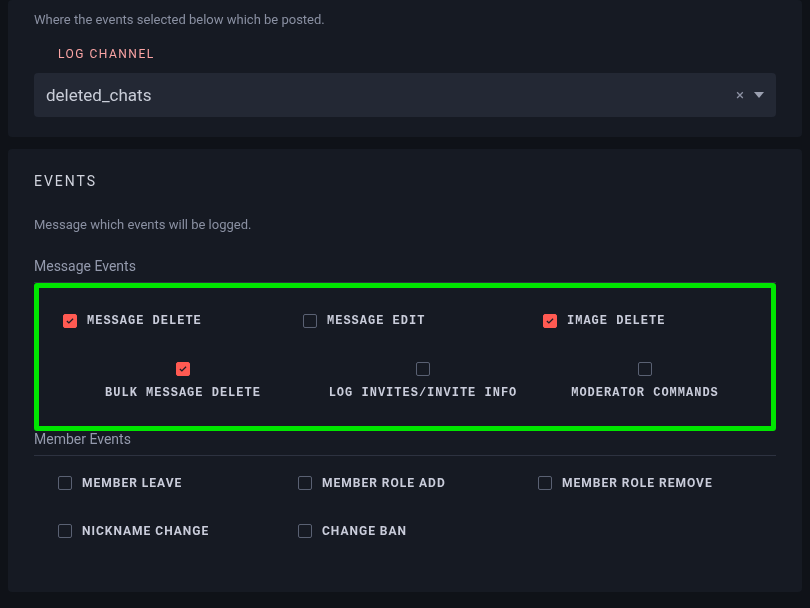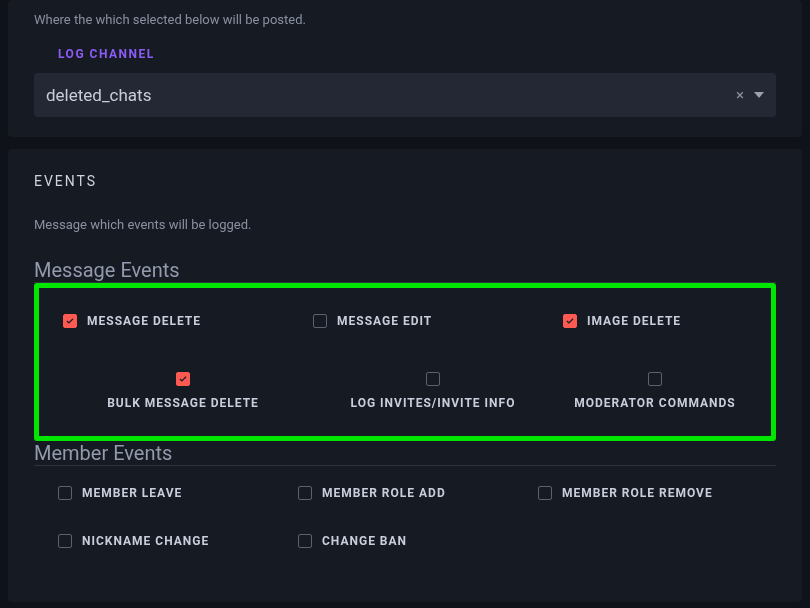--- a/index.html
+++ b/index.html
@@ -18,24 +18,24 @@
       padding: 0 26px 20px 26px;
     }
     .panel-top { padding-top: 12px; }
     .panel-events { padding-top: 24px; }
     .description {
       color: #8a90a2;
       font-size: 13px;
       margin-bottom: 20px;
     }
     .field-label {
-      color: #8b5cf6;
+      color: #fca5a5;
       font-size: 12px;
       letter-spacing: 1.5px;
-      font-weight: 700;
+      font-weight: 400;
       margin-bottom: 12px;
       padding-left: 24px;
     }
     .select-wrap {
       background: #232834;
       border-radius: 4px;
       height: 44px;
       display: flex;
       align-items: center;
       padding: 12px 12px;
@@ -67,30 +67,32 @@
       letter-spacing: 2px;
       margin-bottom: 28px;
     }
     .events-desc {
       color: #8a90a2;
       font-size: 13px;
       margin-bottom: 26px;
     }
     .group-title {
       color: #949aad;
-      font-size: 20px;
+      font-size: 14px;
       font-weight: 400;
       border-bottom: 1px solid #2d3240;
+      padding-bottom: 8px;
       margin-bottom: 0;
     }
     .event-grid {
       display: grid;
       grid-template-columns: 240px 240px 1fr;
-      gap: 10px;
+      gap: 0;
       padding: 26px 24px 26px 24px;
+      font-family: Liberation Mono, monospace;
     }
     .highlight {
       border: 5px solid #00E600;
       border-radius: 3px;
       margin-top: 0;
     }
     .event-item {
       display: flex;
       align-items: center;
       gap: 10px;
@@ -127,21 +129,21 @@
       display: grid;
       grid-template-columns: 240px 240px 1fr;
       padding: 20px 24px 0 24px;
     }
     .member-grid .event-item { margin-bottom: 34px; }
   </style>
 </head>
 <body>
 
 <div class="panel panel-top">
-  <div class="description">Where the which selected below will be posted.</div>
+  <div class="description">Where the events selected below which be posted.</div>
   <div class="field-label">LOG CHANNEL</div>
   <div class="select-wrap">
     <span class="select-value">deleted_chats</span>
     <div class="select-icons">
       <span class="close-icon">×</span>
       <span class="chevron-icon"></span>
     </div>
   </div>
 </div>
 

